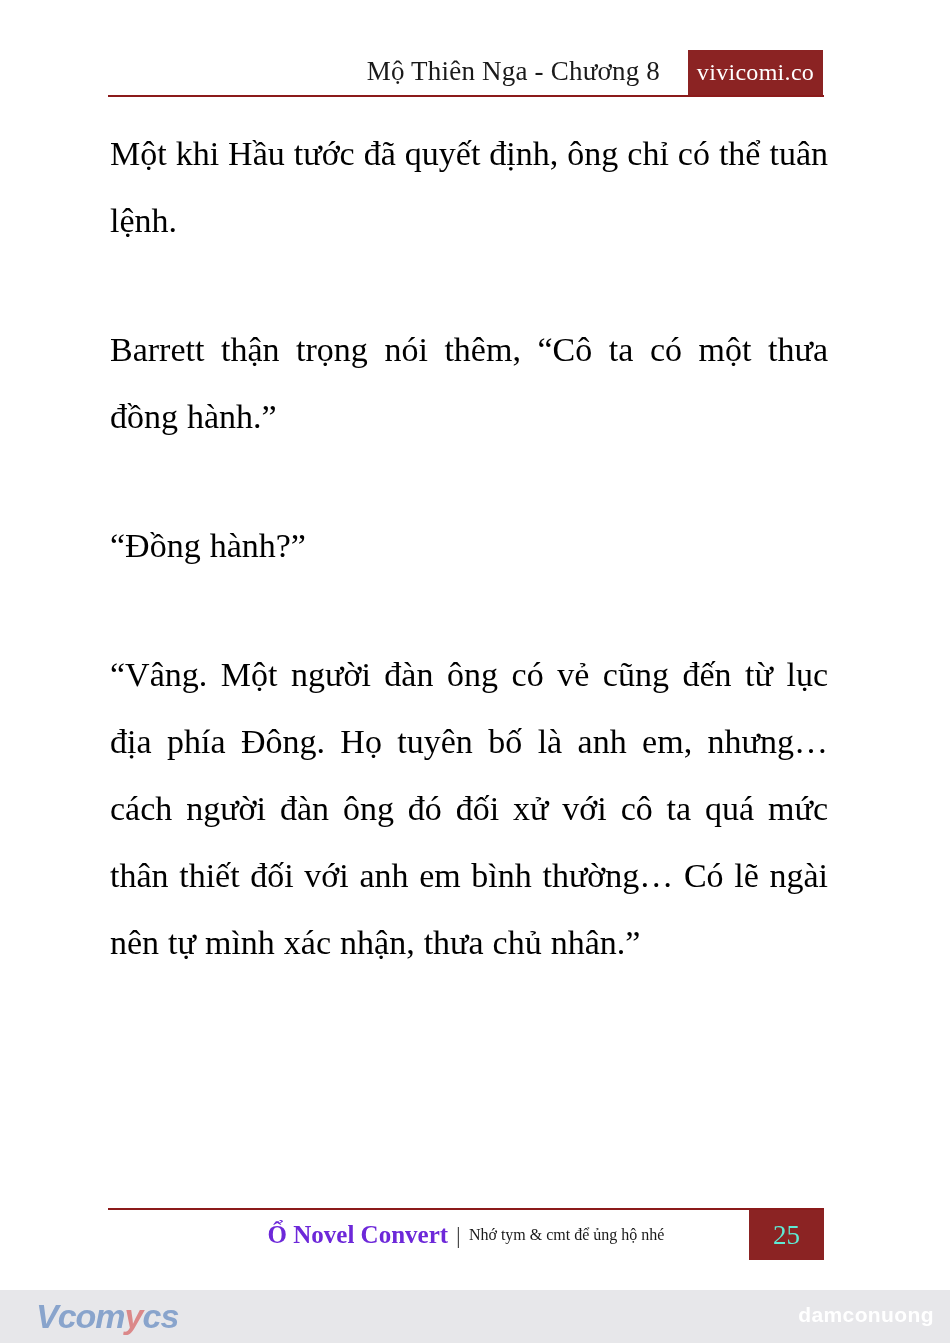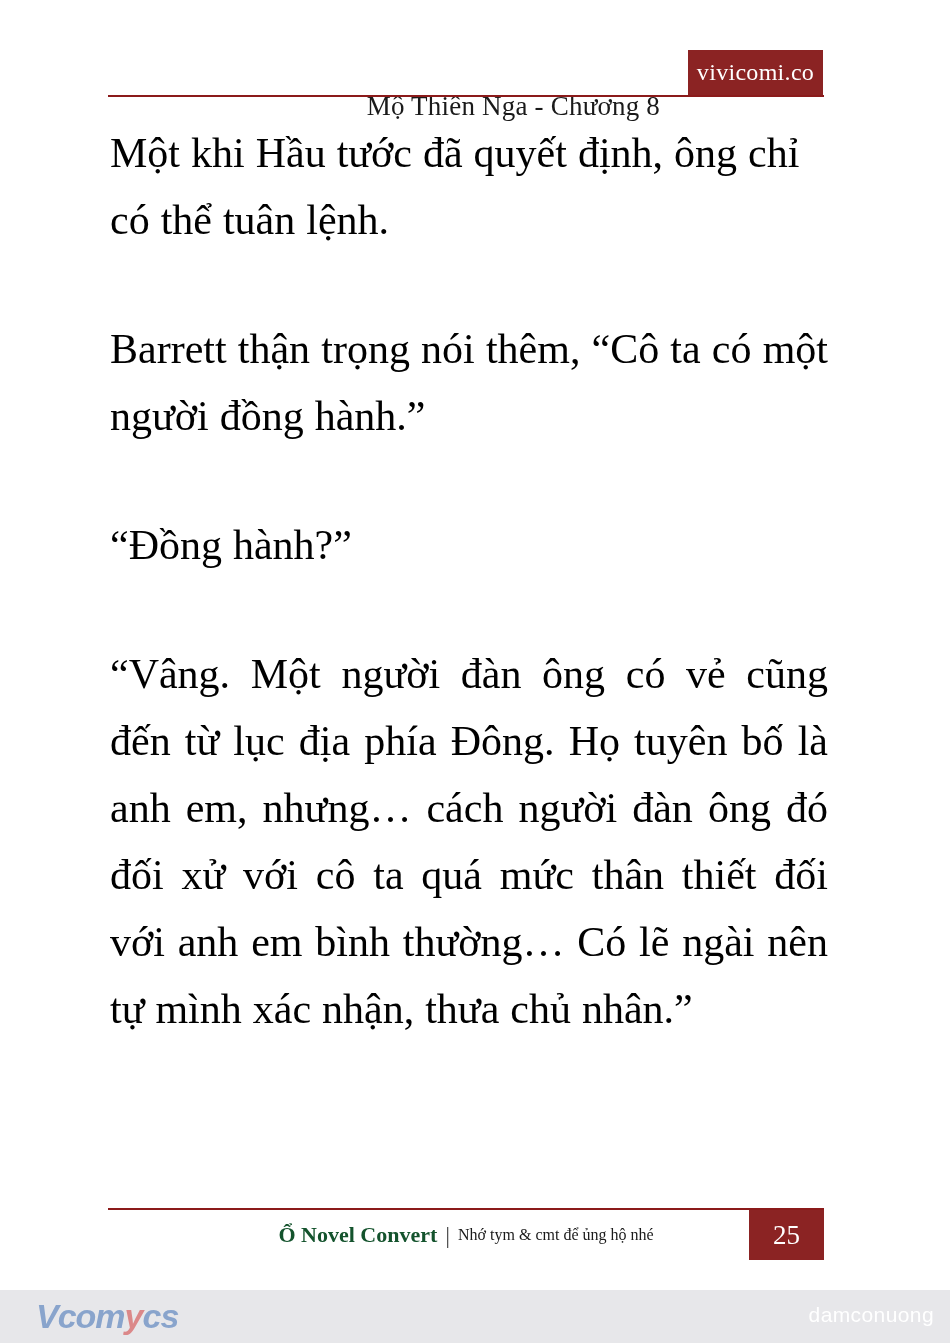--- a/index.html
+++ b/index.html
@@ -43,21 +43,20 @@
   }
   .header-title {
     position: absolute;
     right: 164px;
     top: 6px;
     font-family: "Liberation Serif", serif;
     font-size: 27px;
     color: #1a1a1a;
     white-space: nowrap;
     letter-spacing: 0.2px;
-    margin-top: 35px;
   }
   .header-badge {
     position: absolute;
     right: 1px;
     top: 0;
     width: 135px;
     height: 45px;
     background: #8b2323;
     color: #ffffff;
     font-family: "Liberation Serif", serif;
@@ -70,21 +69,21 @@
 
   
   .content {
     position: absolute;
     left: 110px;
     top: 120px;
     width: 718px;
   }
   .para {
     font-family: "Liberation Serif", serif;
-    font-size: 42px;
+    font-size: 34px;
     line-height: 67px;
     color: #000000;
     text-align: justify;
     text-justify: inter-word;
     margin: 0 0 62px 0;
     word-spacing: 0.5px;
   }
   .para.last {
     margin-bottom: 0;
   }
@@ -114,22 +113,22 @@
     top: 2px;
     width: 716px;
     height: 50px;
     display: flex;
     align-items: center;
     justify-content: center;
   }
   .footer-brand {
     font-family: "Liberation Serif", serif;
     font-weight: bold;
-    font-size: 22px;
-    color: #14532d;
+    font-size: 25px;
+    color: #6d28d9;
     white-space: nowrap;
   }
   .footer-sep {
     font-family: "Liberation Serif", serif;
     font-size: 24px;
     color: #4a4a4a;
     margin: 0 8px;
   }
   .footer-note {
     font-family: "Liberation Serif", serif;
@@ -137,21 +136,21 @@
     color: #1a1a1a;
     white-space: nowrap;
   }
   .footer-page {
     position: absolute;
     right: 0;
     top: 2px;
     width: 75px;
     height: 50px;
     background: #8b2323;
-    color: #ffffff;
+    color: #5eead4;
     font-family: "Liberation Serif", serif;
     font-size: 27px;
     display: flex;
     align-items: center;
     justify-content: center;
   }
 
   
   .bottombar {
     position: absolute;
@@ -183,36 +182,37 @@
     color: #d23b3b;
   }
   .watermark {
     position: absolute;
     right: 16px;
     top: 1303px;
     font-family: "Liberation Sans", sans-serif;
     font-size: 21px;
     color: #ffffff;
     letter-spacing: 0.4px;
+    font-weight: bold;
   }
 </style>
 </head>
 <body>
 
 <div class="page">
 
   <div class="header">
     <div class="header-title">Mộ Thiên Nga - Chương 8</div>
     <div class="header-badge">vivicomi.co</div>
     <div class="header-rule"></div>
   </div>
 
   <div class="content">
     <p class="para para-left">Một khi Hầu tước đã quyết định, ông chỉ có thể tuân lệnh.</p>
-    <p class="para">Barrett thận trọng nói thêm, “Cô ta có một người đồng hành.”</p>
+    <p class="para">Barrett thận trọng nói thêm, “Cô ta có một thưa đồng hành.”</p>
     <p class="para para-left">“Đồng hành?”</p>
     <p class="para last">“Vâng. Một người đàn ông có vẻ cũng đến từ lục địa phía Đông. Họ tuyên bố là anh em, nhưng… cách người đàn ông đó đối xử với cô ta quá mức thân thiết đối với anh em bình thường… Có lẽ ngài nên tự mình xác nhận, thưa chủ nhân.”</p>
   </div>
 
   <div class="footer">
     <div class="footer-rule"></div>
     <div class="footer-inner">
       <span class="footer-brand">Ổ Novel Convert</span>
       <span class="footer-sep">|</span>
       <span class="footer-note">Nhớ tym &amp; cmt để ủng hộ nhé</span>

